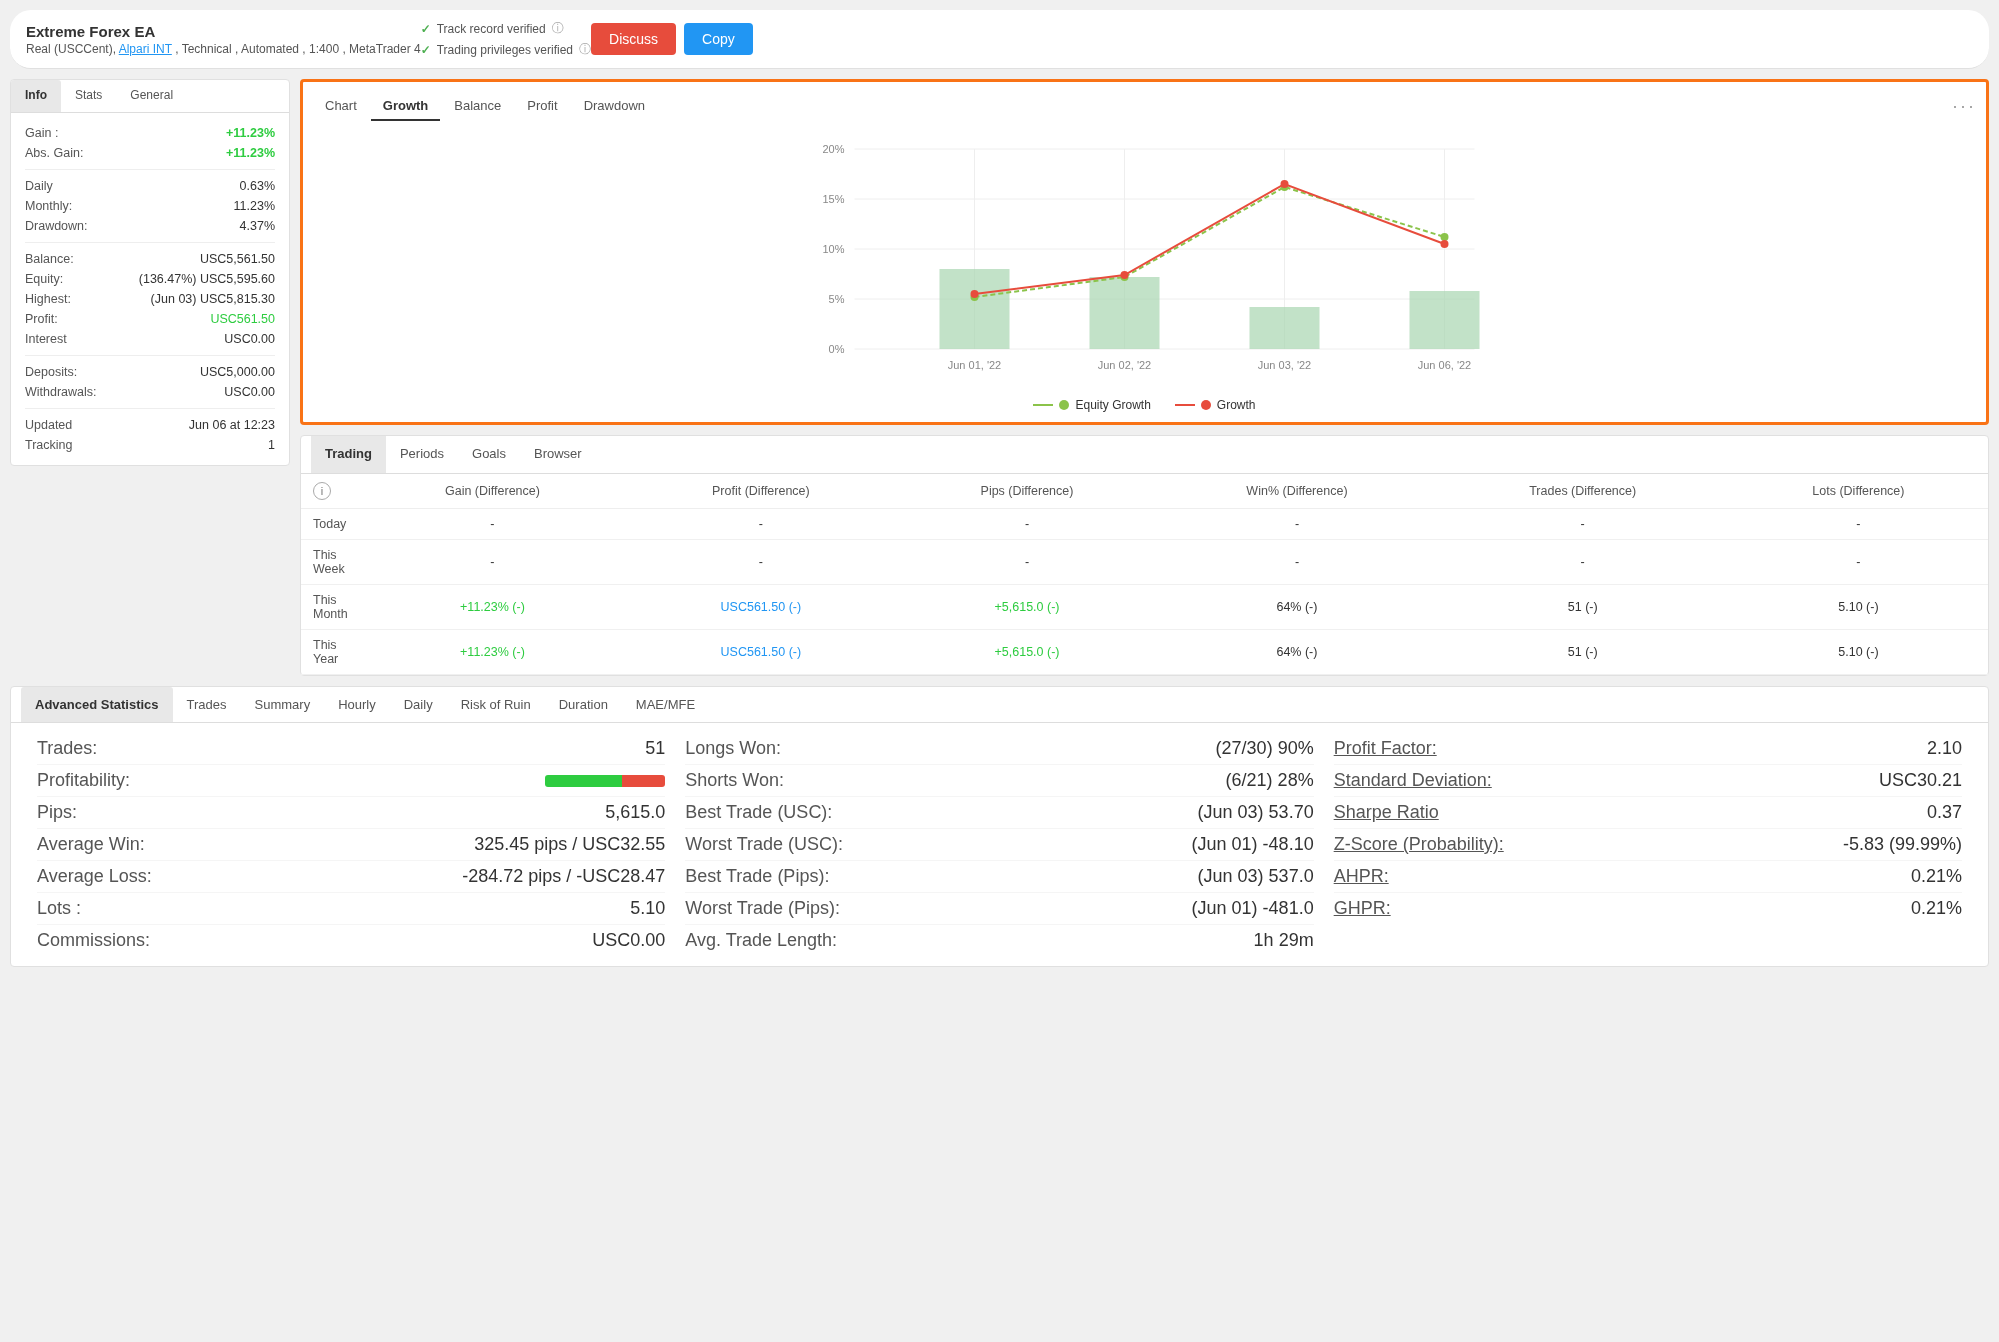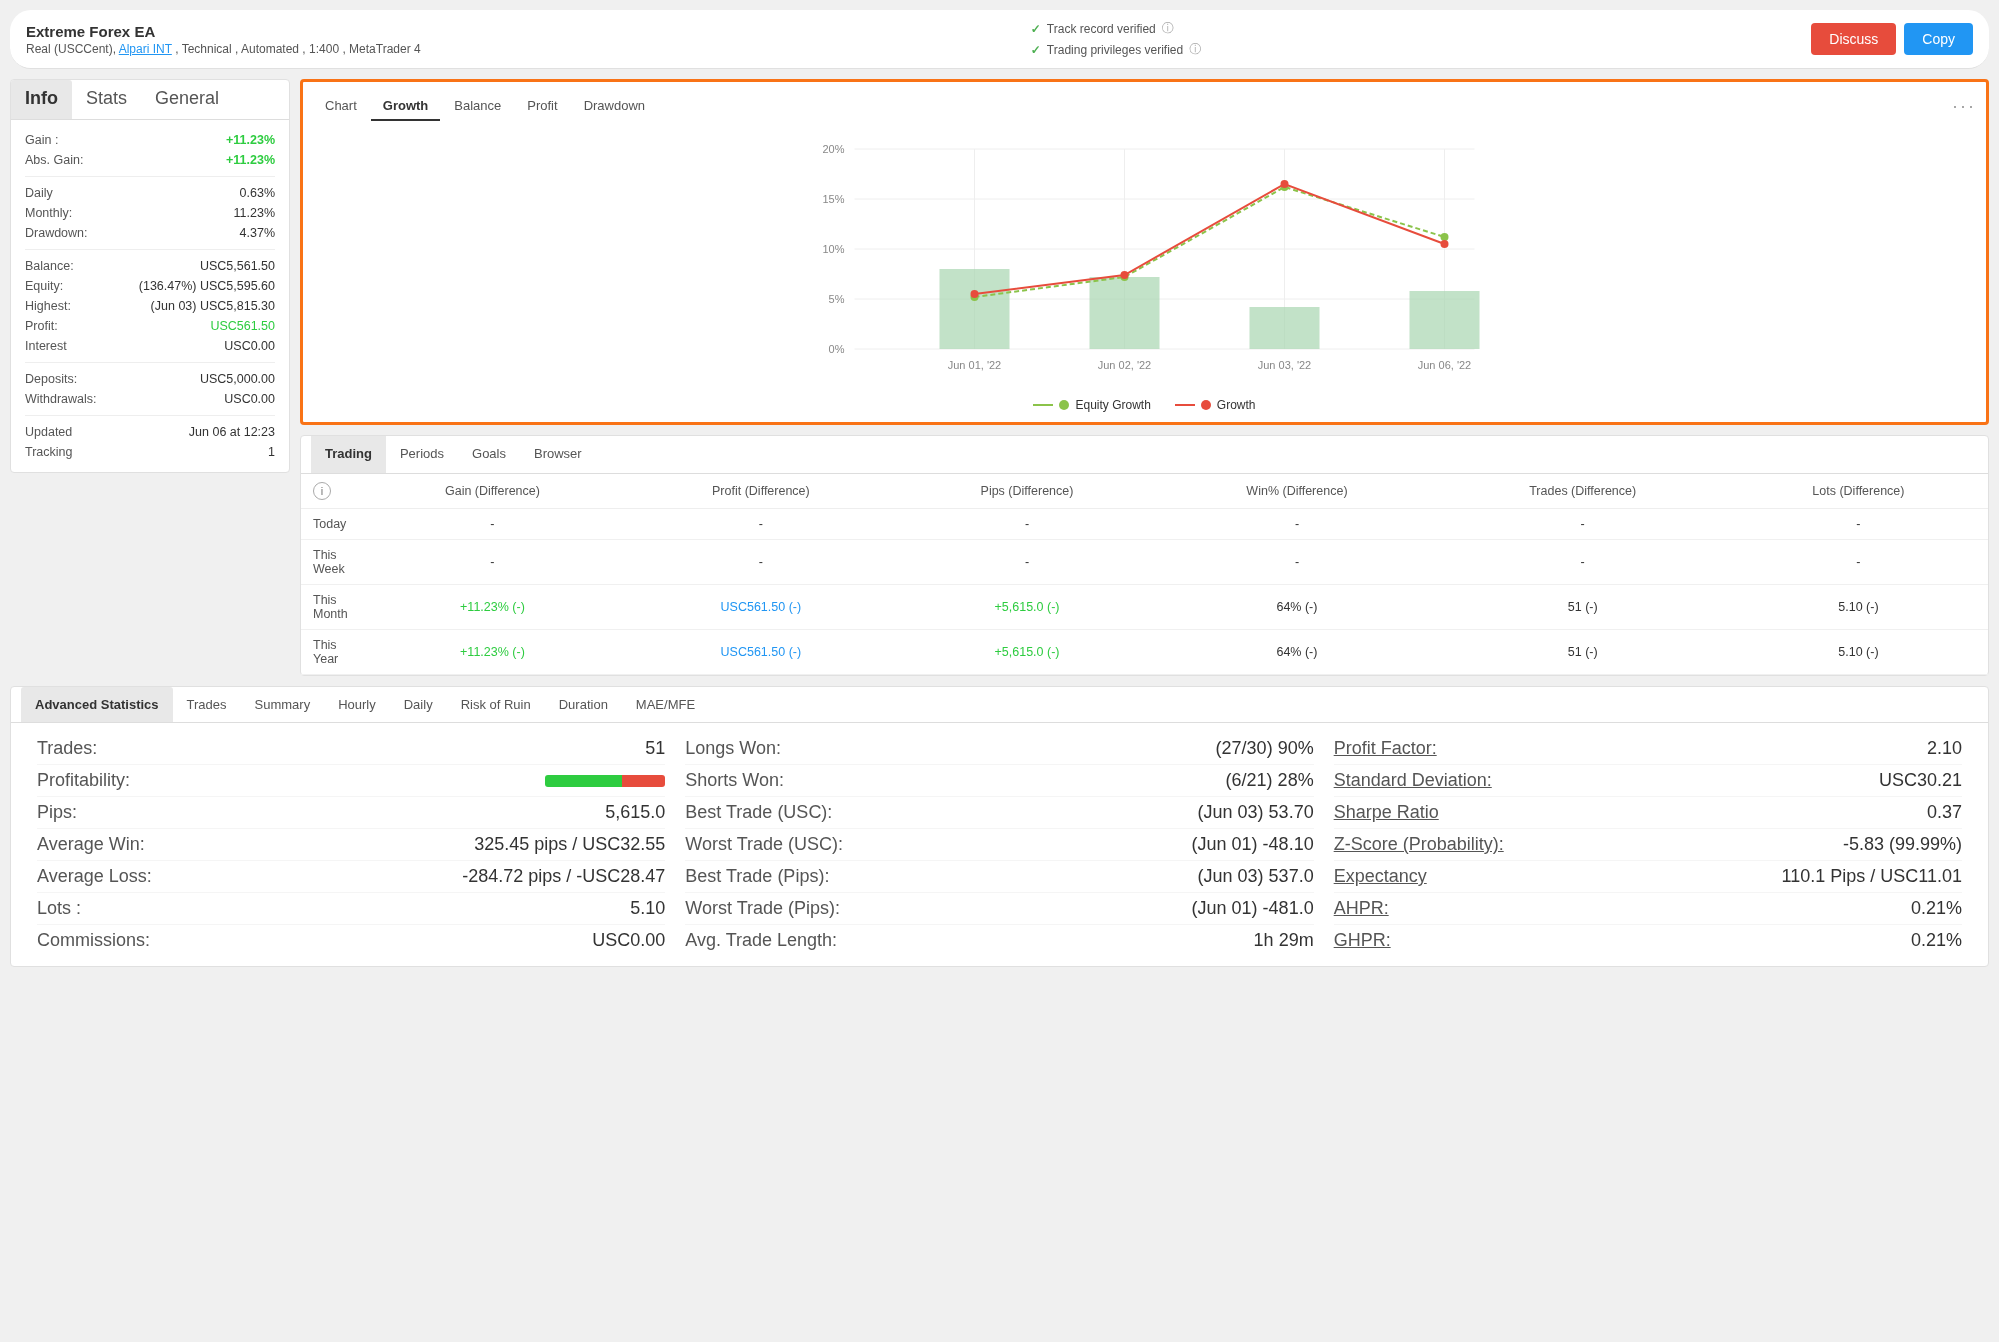--- a/index.html
+++ b/index.html
@@ -1,41 +1,41 @@
 <!DOCTYPE html>
 <html><head>
   <meta charset="utf-8">
   <style>
     * { box-sizing: border-box; margin: 0; padding: 0; }
     body { font-family: Arial, sans-serif; font-size: 13px; background: #f0f0f0; color: #333; }
 
     .page-wrapper { padding: 10px; max-width: 1999px; margin: 0 auto; }
 
     
-    .header { background: #fff; padding: 10px 16px; display: flex; align-items: center; justify-content: space-between; border-bottom: 1px solid #e0e0e0; margin-bottom: 10px; border-radius: 21px; }
+    .header { background: #fff; padding: 10px 16px; display: flex; align-items: center; border-bottom: 1px solid #e0e0e0; margin-bottom: 10px; border-radius: 21px; }
     .header-left h2 { font-size: 15px; font-weight: bold; color: #333; }
     .header-left p { font-size: 12px; color: #555; margin-top: 2px; }
     .header-left p a { color: #2196f3; text-decoration: underline; }
     .header-center { display: flex; flex-direction: column; gap: 4px; }
     .verify-item { display: flex; align-items: center; gap: 6px; font-size: 12px; color: #555; }
     .check-icon { color: #4caf50; font-weight: bold; }
     .header-right { display: flex; gap: 8px; }
     .btn-discuss { background: #e74c3c; color: #fff; border: none; padding: 8px 18px; border-radius: 4px; cursor: pointer; font-size: 14px; }
     .btn-copy { background: #2196f3; color: #fff; border: none; padding: 8px 18px; border-radius: 4px; cursor: pointer; font-size: 14px; }
 
     
     .main-content { display: flex; gap: 10px; }
 
     
     .left-panel { width: 280px; flex-shrink: 0; }
 
     
     .card { background: #fff; border: 1px solid #e0e0e0; border-radius: 4px; margin-bottom: 10px; }
     .tab-bar { display: flex; border-bottom: 1px solid #ddd; }
-    .tab-btn { padding: 8px 14px; font-size: 18px; background: none; border: none; cursor: pointer; color: #555; border-bottom: 2px solid transparent; }
+    .tab-btn { padding: 8px 14px; font-size: 12px; background: none; border: none; cursor: pointer; color: #555; border-bottom: 2px solid transparent; }
     .tab-btn.active { background: #e8e8e8; border-radius: 3px 3px 0 0; font-weight: bold; color: #333; }
 
     
     .stats-table { padding: 10px 14px; }
     .stat-row { display: flex; justify-content: space-between; padding: 3px 0; font-size: 12.5px; }
     .stat-row .label { color: #555; }
     .stat-row .label.underline { }
     .stat-row .value { text-align: right; }
     .stat-row .value.green { color: #2ecc40; font-weight: bold; }
     .stat-row .value.green-normal { color: #2ecc40; }
@@ -422,24 +422,20 @@
           </div>
           <div class="adv-row">
             <span class="adv-label underline">Sharpe Ratio</span>
             <span class="adv-value">0.37</span>
           </div>
           <div class="adv-row">
             <span class="adv-label underline">Z-Score (Probability):</span>
             <span class="adv-value">-5.83 (99.99%)</span>
           </div>
           <div class="adv-row">
-            <span class="adv-label underline">Expectancy</span>
-            <span class="adv-value">110.1 Pips / USC11.01</span>
-          </div>
-          <div class="adv-row">
             <span class="adv-label underline">AHPR:</span>
             <span class="adv-value">0.21%</span>
           </div>
           <div class="adv-row">
             <span class="adv-label underline">GHPR:</span>
             <span class="adv-value">0.21%</span>
           </div>
         </div>
       </div>
     </div>

